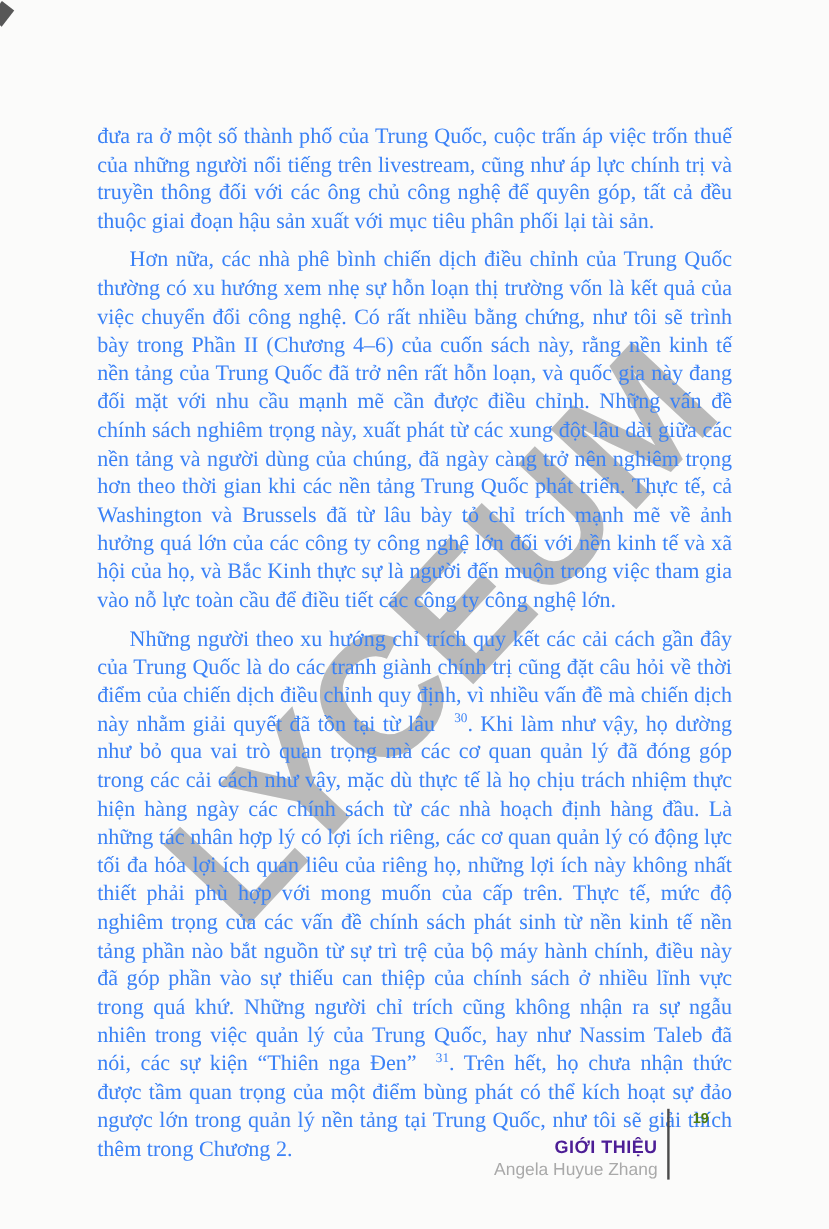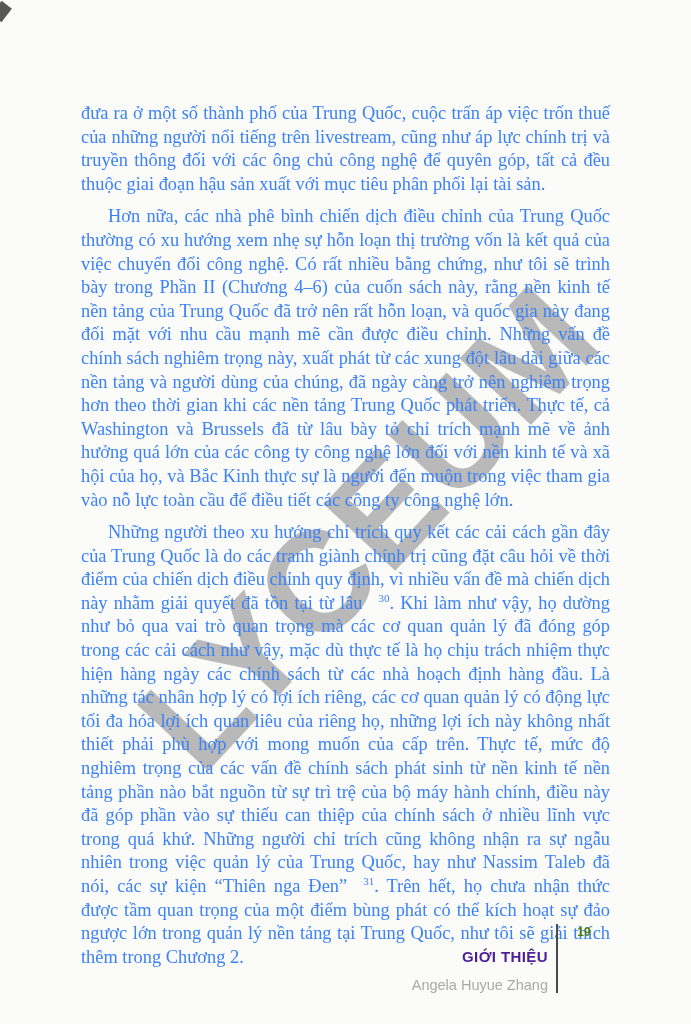--- a/index.html
+++ b/index.html
@@ -42,21 +42,21 @@
   .footer{
     position:absolute;right:81px;top:924px;z-index:1;
     display:flex;align-items:stretch;
     font-family:"Liberation Sans","DejaVu Sans",sans-serif;
   }
   .footer-left{text-align:right;}
   .footer-section{
     font-weight:bold;font-size:15px;color:#4c1d95;letter-spacing:.4px;margin-top:24px;
   }
   .footer-author{
-    font-size:14.5px;color:#a9a9a9;margin-top:12px;
+    font-size:14.5px;color:#a9a9a9;margin-top:2px;
   }
   .footer-divider{
     width:2px;background:#4a4a4a;margin-left:8px;
   }
   .footer-page{
     width:52px;text-align:center;
     font-weight:bold;font-size:12px;color:#4d7c0f;padding-top:1px;
   }
 </style>
 </head>

